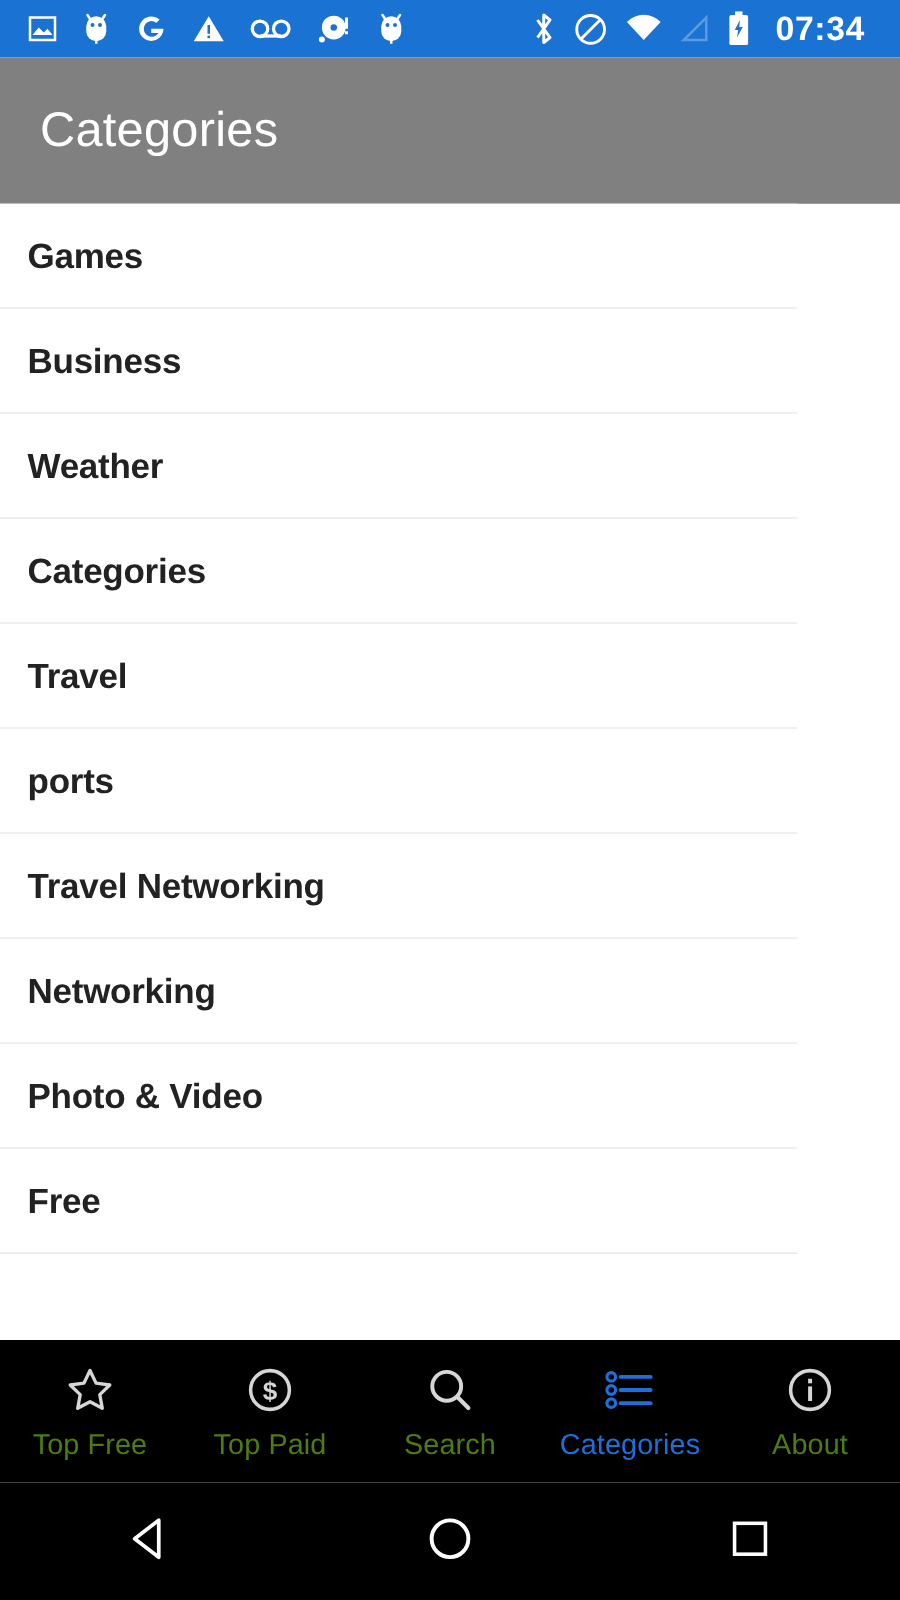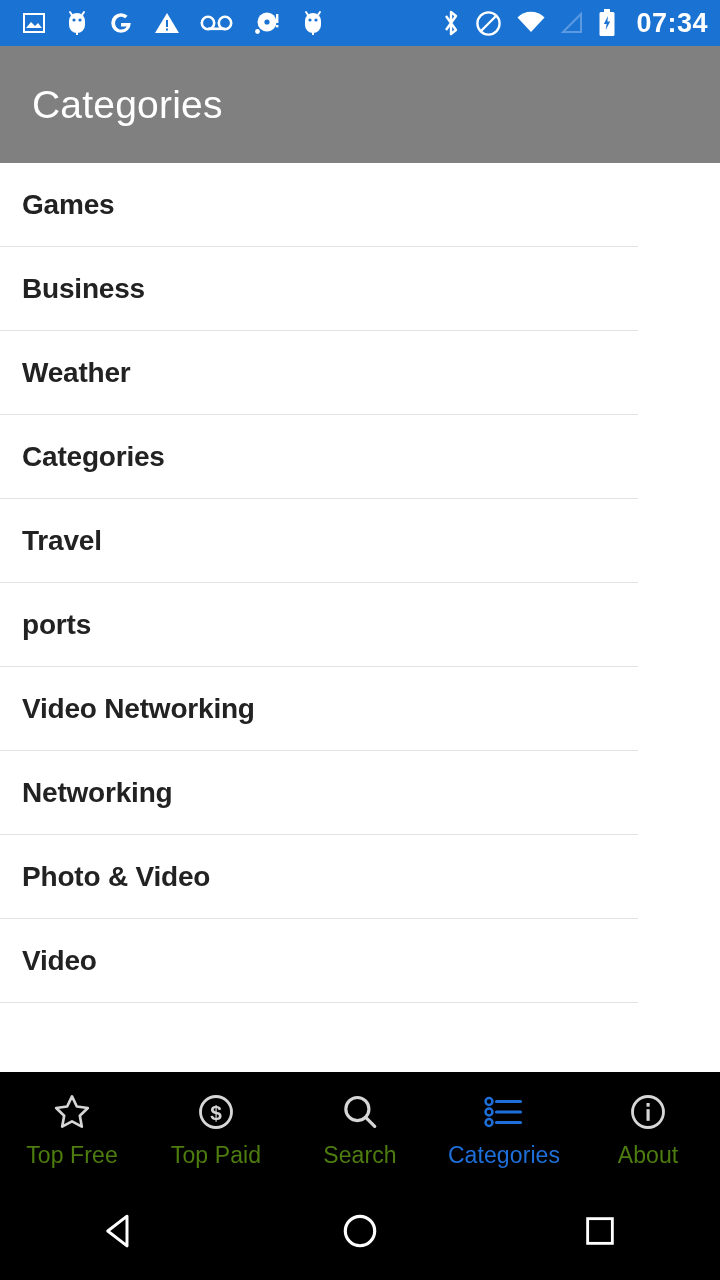--- a/index.html
+++ b/index.html
@@ -10,21 +10,21 @@
     overflow:hidden;
     position:relative;
   }
 
   
   #status-bar{
     height:46px;
     background:#1a73d2;
     display:flex;
     align-items:center;
-    padding:0 12px 0 22px;
+    padding:0 28px 0 22px;
     color:#ffffff;
   }
   #status-left{ display:flex; align-items:center; gap:20px; flex:1; }
   #status-right{ display:flex; align-items:center; gap:14px; }
   .sbicon{ display:flex; align-items:center; justify-content:center; }
   #clock{
     font-size:27px;
     font-weight:600;
     color:#ffffff;
     letter-spacing:0.5px;
@@ -228,30 +228,30 @@
     <div class="list-item">
       <span class="list-item-label">Categories</span>
     </div>
     <div class="list-item">
       <span class="list-item-label">Travel</span>
     </div>
     <div class="list-item">
       <span class="list-item-label">ports</span>
     </div>
     <div class="list-item">
-      <span class="list-item-label">Video Networking</span>
+      <span class="list-item-label">Travel Networking</span>
     </div>
     <div class="list-item">
       <span class="list-item-label">Networking</span>
     </div>
     <div class="list-item">
       <span class="list-item-label">Photo &amp; Video</span>
     </div>
     <div class="list-item">
-      <span class="list-item-label">Video</span>
+      <span class="list-item-label">Free</span>
     </div>
   </div>
 
 <div id="tab-bar">
 
   <div class="tab">
     <span class="tab-icon">
       <svg width="40" height="40" viewBox="0 0 24 24">
         <path d="M12 2.6l2.9 6.1 6.6.9-4.8 4.6 1.2 6.6L12 17.6 6.1 20.8l1.2-6.6L2.5 9.6l6.6-.9z" fill="none" stroke="#d6d6d6" stroke-width="1.6" stroke-linejoin="round"></path>
       </svg>

